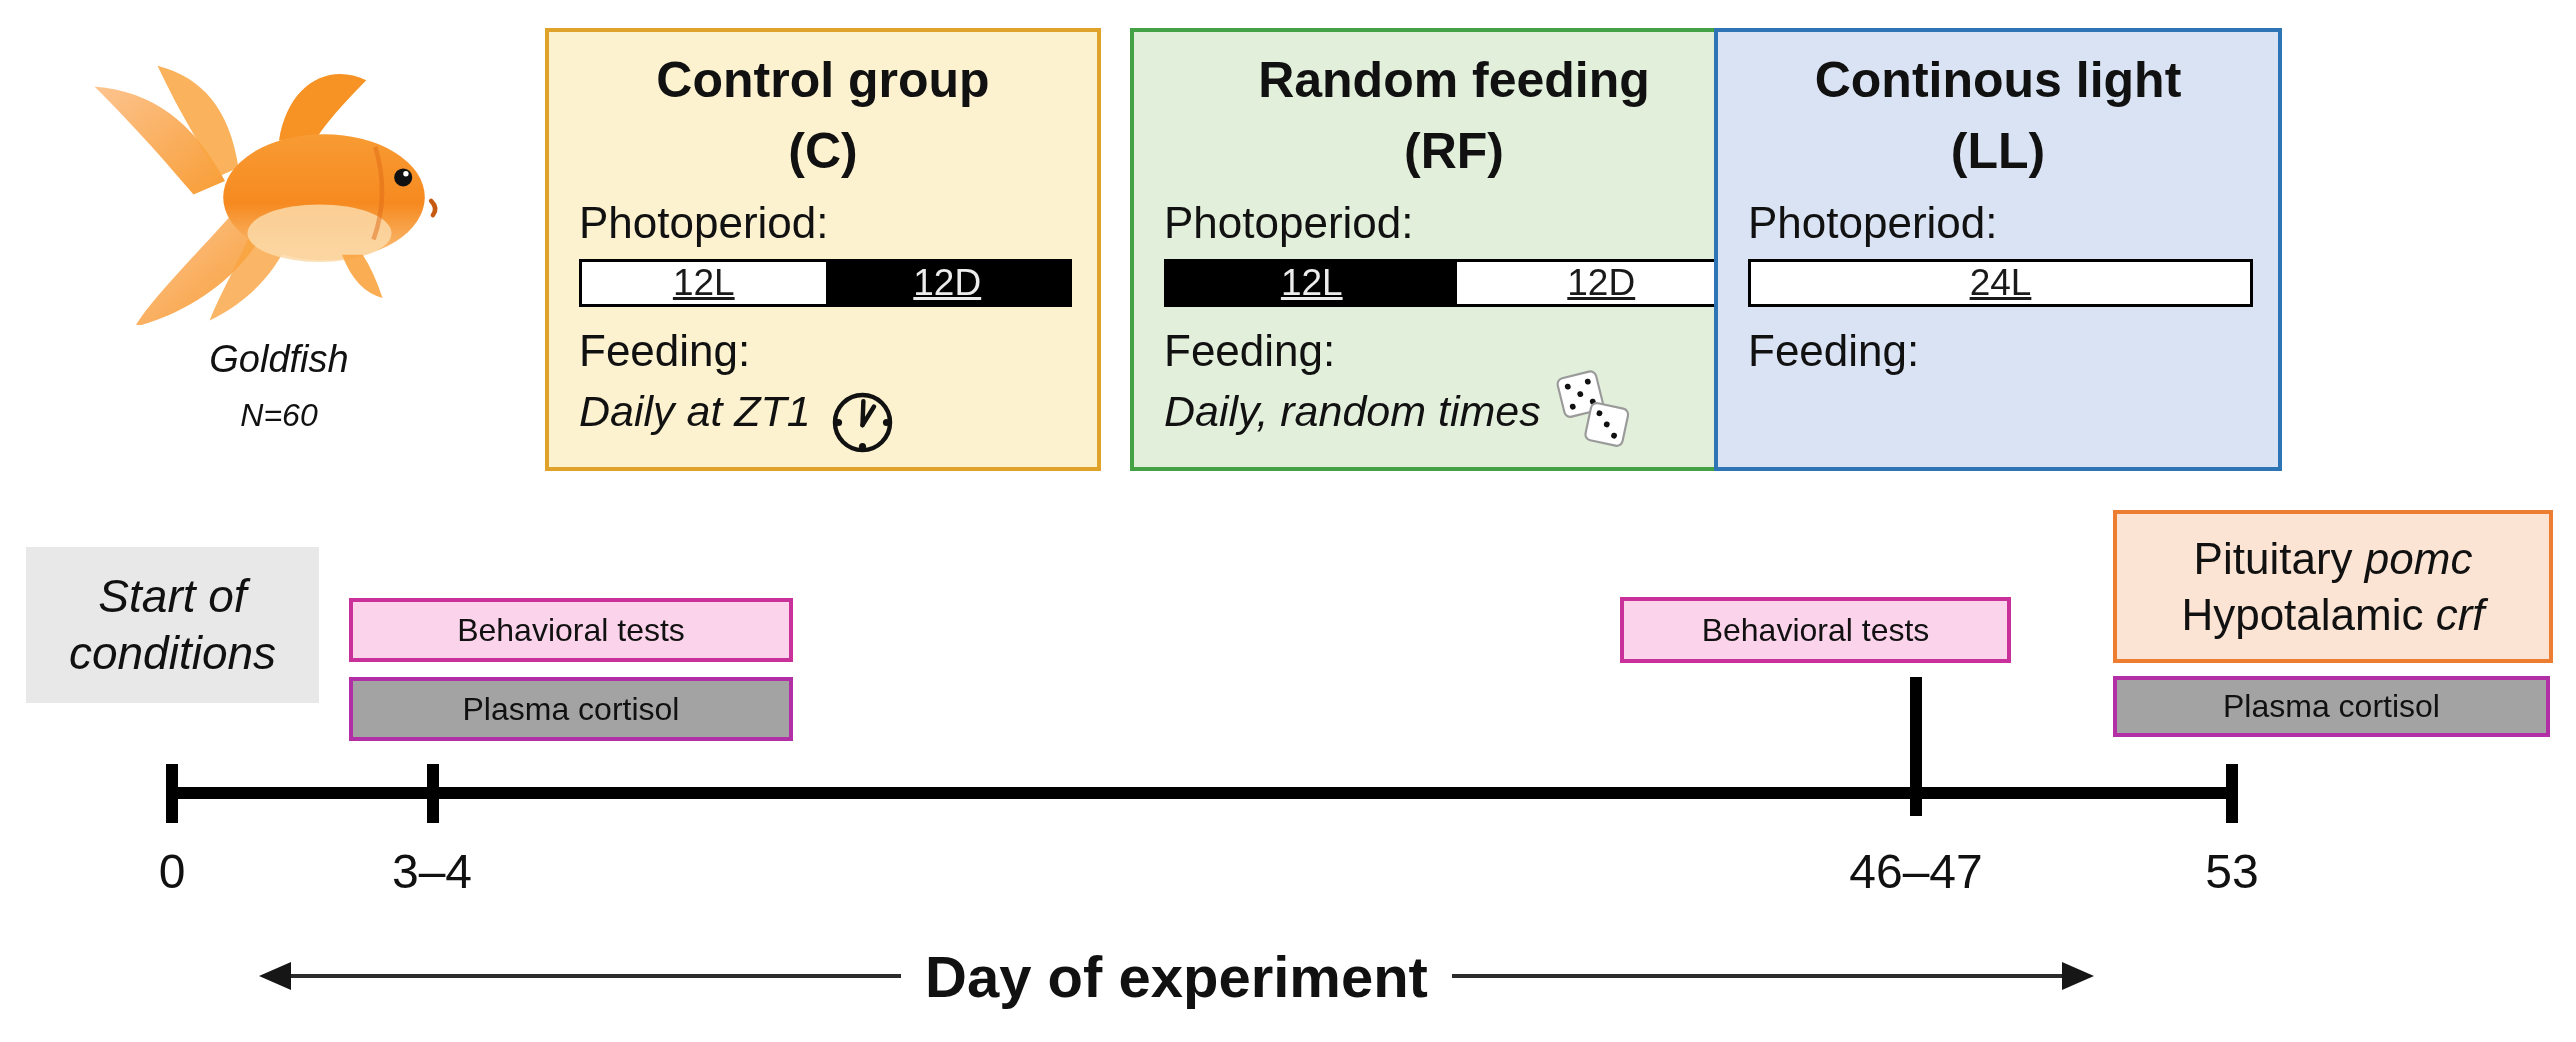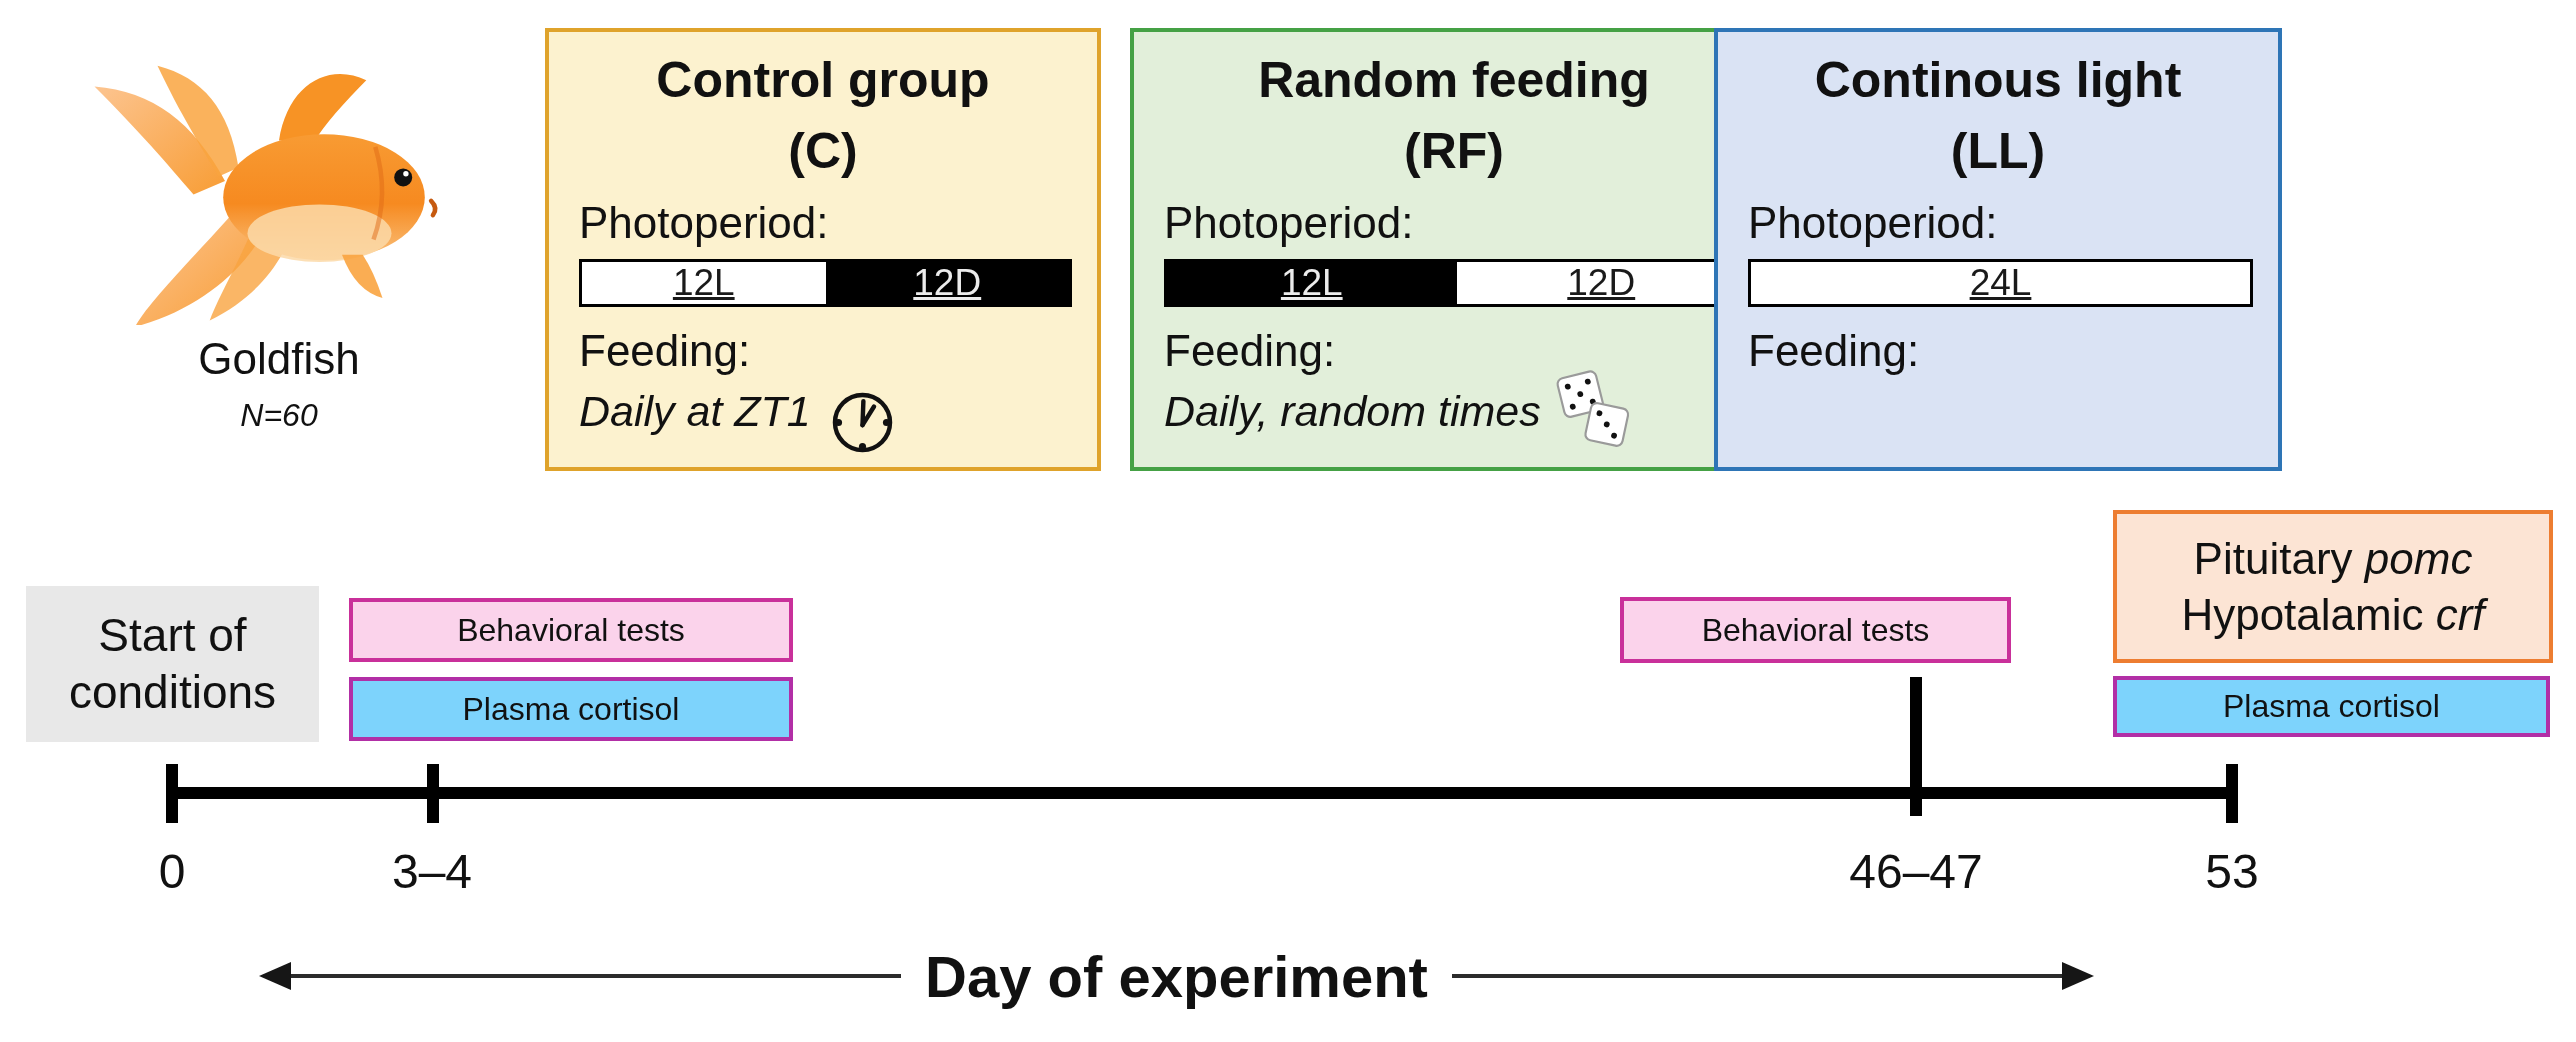--- a/index.html
+++ b/index.html
@@ -24,29 +24,29 @@
   .seg.light{background:#ffffff;color:#1a1a1a;}
   .seg.dark{background:#000000;color:#ececec;}
   .feed-line{display:flex;margin:11px 15px 0 30px;
              font-style:italic;font-size:43px;text-align:left;}
   .icon-clock{width:71px;height:71px;margin-left:16.7px;flex:0 0 auto;}
   .icon-dice{width:86px;height:86px;margin-left:9.3px;margin-top:-20.5px;flex:0 0 auto;}
 
   
   .fish-svg{position:absolute;left:56px;top:46px;width:428px;height:279px;}
   .fish-caption{position:absolute;left:93px;top:331px;width:372px;text-align:center;}
-  .fish-name{font-size:44px;line-height:56px;}
+  .fish-name{font-size:38px;line-height:56px;font-style:italic;}
   .fish-n{font-size:32px;line-height:56px;font-style:italic;}
 
   
   .event-box{position:absolute;box-sizing:border-box;display:flex;align-items:center;
              justify-content:center;font-size:32px;text-align:center;}
   .startbox{background:#E8E8E8;flex-direction:column;font-size:46px;line-height:57px;}
   .behavioral{background:#FBD3EB;border:4.6px solid #C9309A;}
-  .plasma{background:#7dd3fc;border:4.6px solid #B22FA6;}
+  .plasma{background:#a3a3a3;border:4.6px solid #B22FA6;}
   .sampling{background:#FCE4D4;border:4.6px solid #ED7D31;flex-direction:column;
             font-size:44px;line-height:56px;}
   .gene{font-style:italic;}
 
   
   .tl-line{position:absolute;left:172px;top:787px;width:2066px;height:12px;background:#000;}
   .tl-tick{position:absolute;width:12px;background:#000;}
   .tl-label{position:absolute;top:844px;transform:translateX(-50%);font-size:48px;}
 
   
@@ -150,21 +150,21 @@
   <div class="group-box ll" style="left:1702px;width:568px;">
     <div class="gb-title">Continous light</div>
     <div class="gb-abbr">(LL)</div>
     <div class="gb-label">Photoperiod:</div>
     <div class="photobar">
       <div class="seg full light">24L</div>
     </div>
     <div class="gb-label">Feeding:</div>
   </div>
 
-  <div class="event-box startbox" style="left:26px;top:586px;width:293px;height:156px;">
+  <div class="event-box startbox" style="left:26px;top:547px;width:293px;height:156px;font-style:italic;">
     <div>Start of</div>
     <div>conditions</div>
   </div>
 
   <div class="event-box behavioral" style="left:349px;top:598px;width:444px;height:64px;">
     <span>Behavioral tests</span>
   </div>
   <div class="event-box plasma" style="left:349px;top:677px;width:444px;height:64px;">
     <span>Plasma cortisol</span>
   </div>

